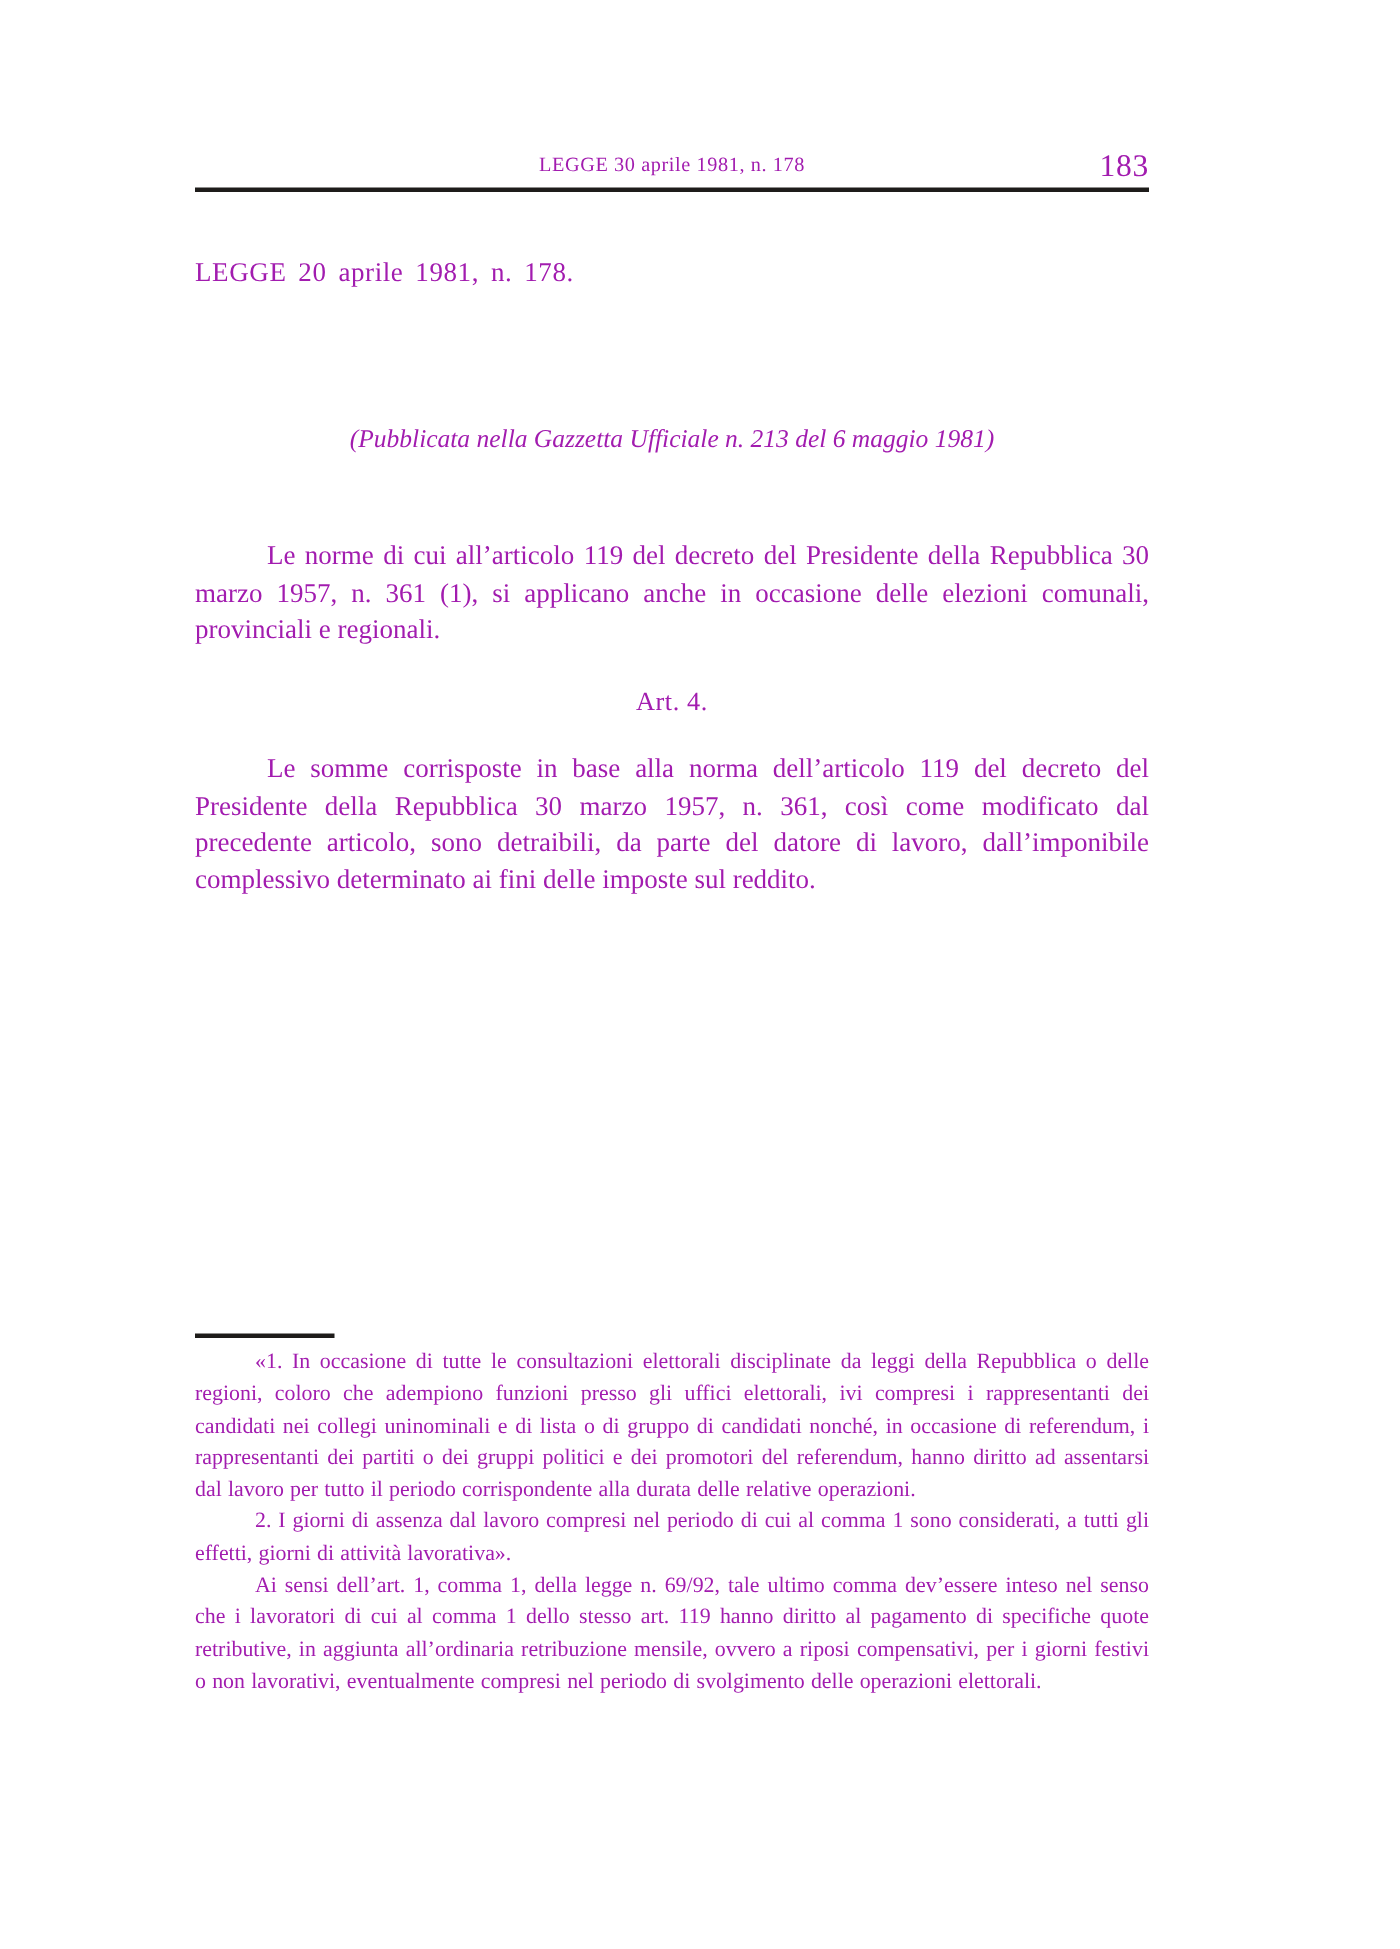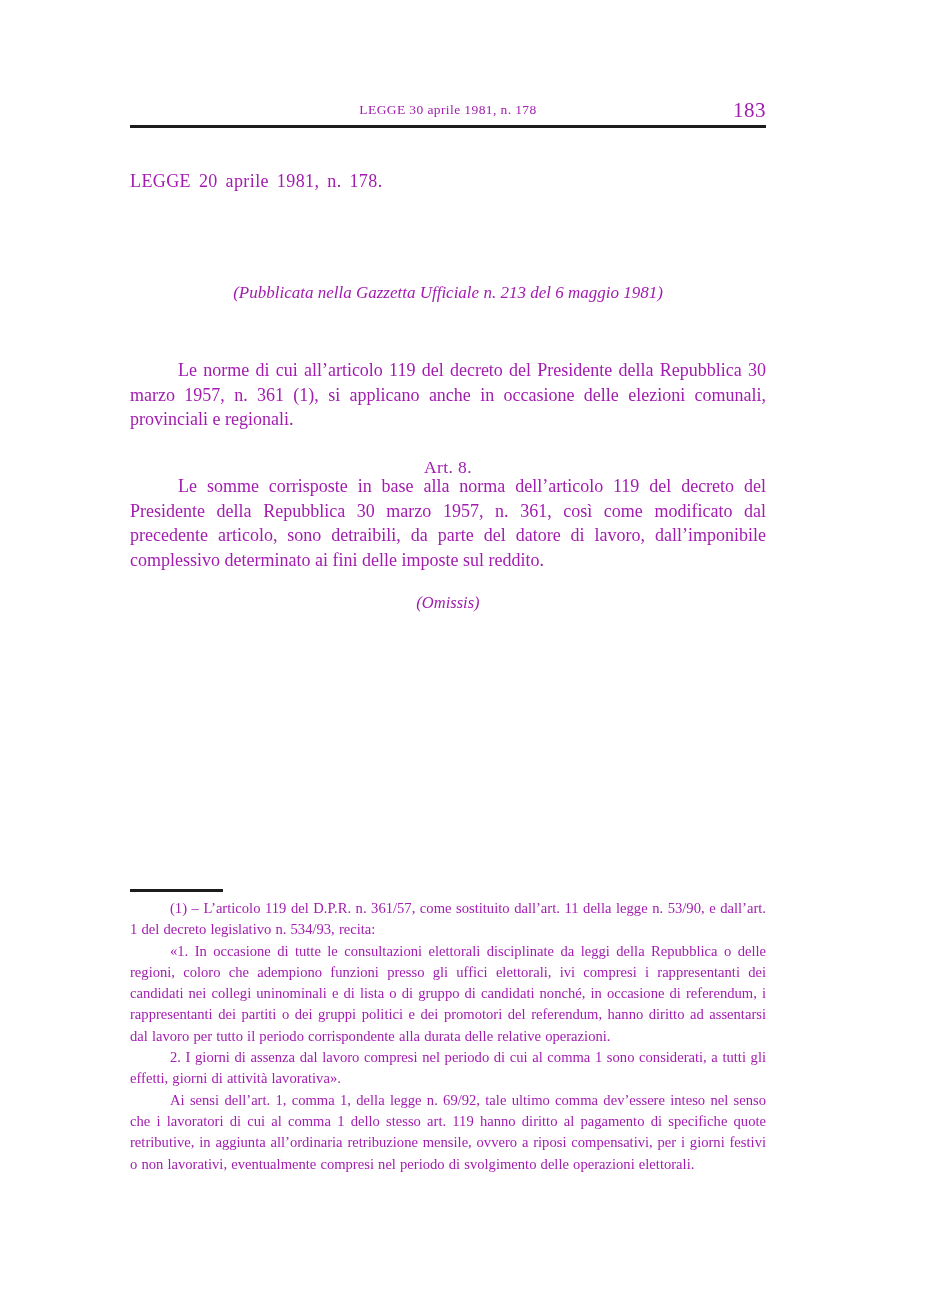--- a/index.html
+++ b/index.html
@@ -71,21 +71,21 @@
   }
   .art1-heading { top: 331px; }
   .art-body {
     font-size: 18px;
     line-height: 24.5px;
     text-align: justify;
     text-indent: 48px;
   }
   .art1-body { top: 358px; }
   .art2-heading { top: 457px; }
-  .art2-body { top: 474px; }
+  .art2-body { top: 500px; }
   .omissis {
     top: 593px;
     text-align: center;
     font-style: italic;
     font-size: 16.5px;
   }
   
   .footnote-rule {
     position: absolute;
     left: 130px;
@@ -114,26 +114,24 @@
     <div class="page-number">183</div>
   </div>
 
   <div class="col law-title">LEGGE 20 aprile 1981, n. 178.</div>
 
 
   <div class="col pub-note">(Pubblicata nella Gazzetta Ufficiale n. 213 del 6 maggio 1981)</div>
 
   <div class="col art-body art1-body">Le norme di cui all’articolo 119 del decreto del Presidente della Repubblica 30 marzo 1957, n. 361 (1), si applicano anche in occasione delle elezioni comunali, provinciali e regionali.</div>
 
-  <div class="col art-heading art2-heading">Art. 8.</div>
+  <div class="col art-heading art2-heading">Art. 4.</div>
   <div class="col art-body art2-body">Le somme corrisposte in base alla norma dell’articolo 119 del decreto del Presidente della Repubblica 30 marzo 1957, n. 361, così come modificato dal precedente articolo, sono detraibili, da parte del datore di lavoro, dall’imponibile complessivo determinato ai fini delle imposte sul reddito.</div>
 
-  <div class="col omissis">(Omissis)</div>
 
   <div class="footnote-rule"></div>
   <div class="col footnote">
-    <p>(1) – L’articolo 119 del D.P.R. n. 361/57, come sostituito dall’art. 11 della legge n. 53/90, e dall’art. 1 del decreto legislativo n. 534/93, recita:</p>
     <p>«1. In occasione di tutte le consultazioni elettorali disciplinate da leggi della Repubblica o delle regioni, coloro che adempiono funzioni presso gli uffici elettorali, ivi compresi i rappresentanti dei candidati nei collegi uninominali e di lista o di gruppo di candidati nonché, in occasione di referendum, i rappresentanti dei partiti o dei gruppi politici e dei promotori del referendum, hanno diritto ad assentarsi dal lavoro per tutto il periodo corrispondente alla durata delle relative operazioni.</p>
     <p>2. I giorni di assenza dal lavoro compresi nel periodo di cui al comma 1 sono considerati, a tutti gli effetti, giorni di attività lavorativa».</p>
     <p>Ai sensi dell’art. 1, comma 1, della legge n. 69/92, tale ultimo comma dev’essere inteso nel senso che i lavoratori di cui al comma 1 dello stesso art. 119 hanno diritto al pagamento di specifiche quote retributive, in aggiunta all’ordinaria retribuzione mensile, ovvero a riposi compensativi, per i giorni festivi o non lavorativi, eventualmente compresi nel periodo di svolgimento delle operazioni elettorali.</p>
   </div>
 
 </div>
 
 </body></html>

